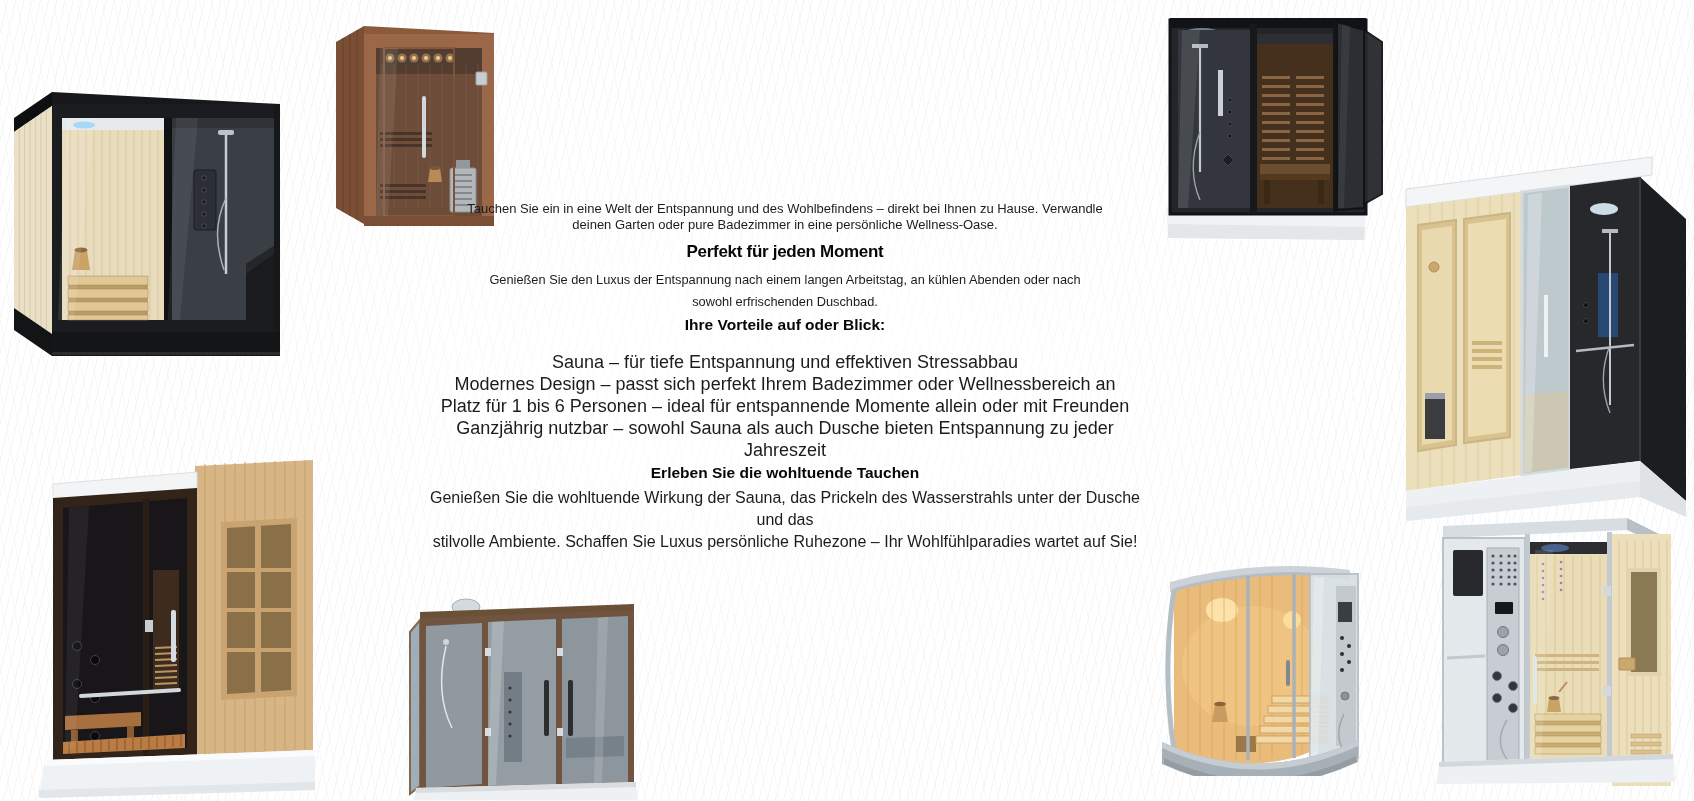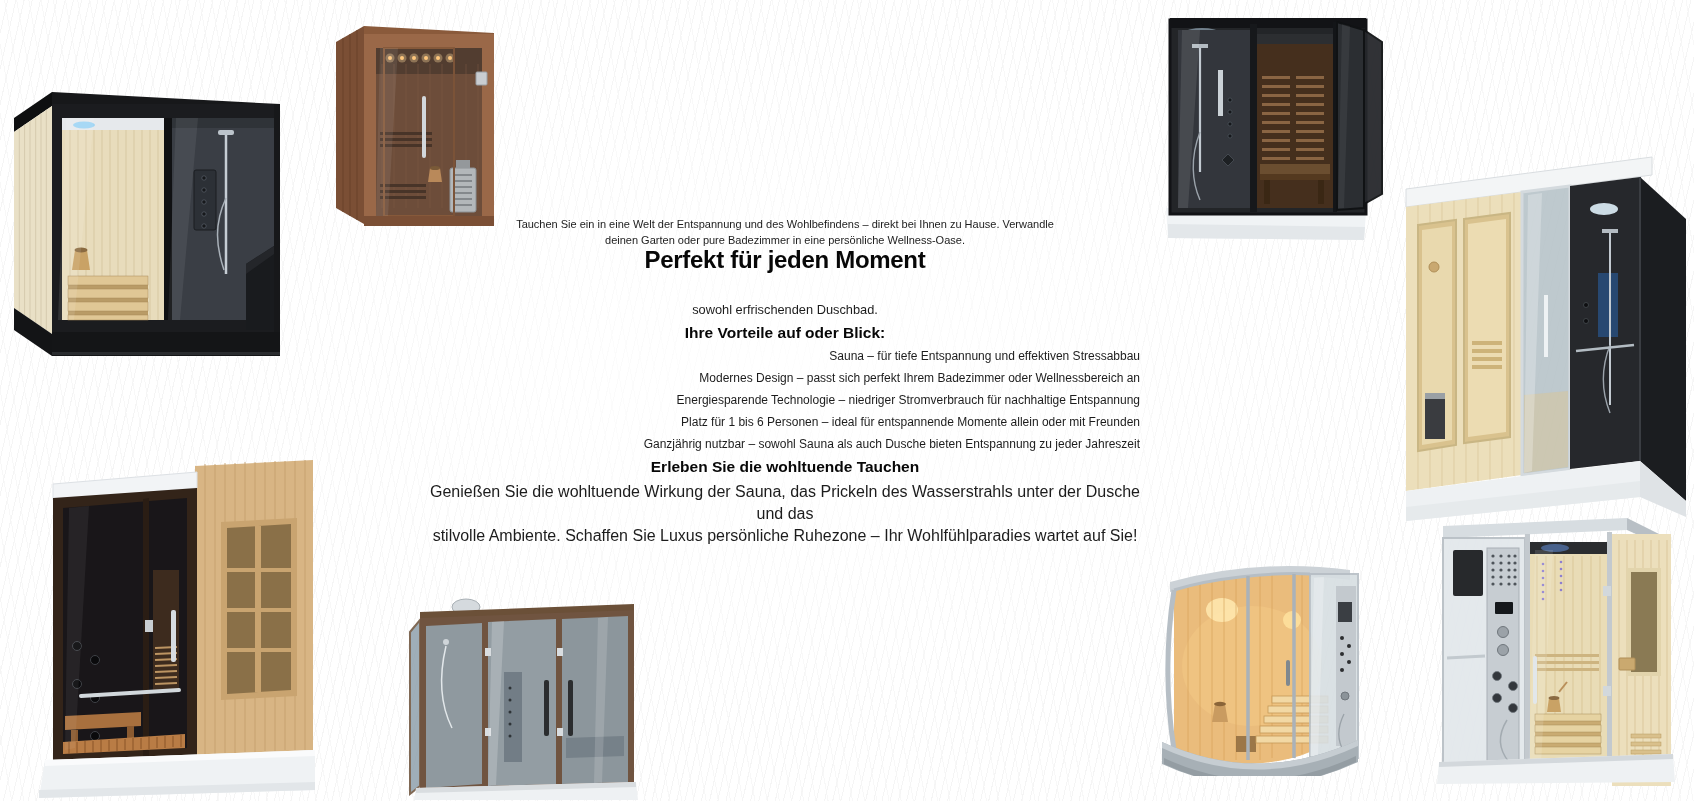--- a/index.html
+++ b/index.html
@@ -12,25 +12,25 @@
       repeating-linear-gradient(80deg, rgba(255,255,255,0) 0px, rgba(255,255,255,0) 11px, #f4f4f4 11px, #f4f4f4 12px);
     opacity:.55; }
   .fade { position:absolute; z-index:1; inset:0; pointer-events:none;
     background:radial-gradient(ellipse 620px 340px at 785px 380px, rgba(255,255,255,.85) 0%, rgba(255,255,255,0) 100%); }
 
   .product { position:absolute; z-index:2; }
   .product svg { display:block; width:100%; height:100%; }
 
   .copy { position:absolute; z-index:3; left:430px; top:194px; width:710px; text-align:center; color:#1c1c1c; }
   .copy h1 { font-size:34px; line-height:36px; font-weight:800; letter-spacing:-.6px; color:#050505; }
-  .intro { margin-top:22px; font-size:11px; line-height:16px; }
-  .copy h2 { font-size:24px; line-height:24px; font-weight:800; letter-spacing:-.3px; color:#070707; }
+  .intro { margin-top:7px; font-size:13px; line-height:16px; }
+  .copy h2 { margin-top:7px; font-size:17px; line-height:24px; font-weight:800; letter-spacing:-.3px; color:#070707; }
   .p-moment { margin-top:5px; font-size:12.8px; line-height:22px; }
   .copy h3 { margin-top:3px; font-size:15.5px; line-height:17px; font-weight:800; color:#070707; }
-  .benefits { margin-top:4px; font-size:12px; line-height:22px;text-align:right; }
+  .benefits { margin-top:18px; font-size:18px; line-height:22px; }
   .p-effect { margin-top:6px; font-size:16px; line-height:22px; }
 </style>
 </head>
 <body>
 
 <div class="page">
   <div class="bg-pattern"></div>
 
   <figure class="product" style="left:8px;top:78px;width:280px;height:283px;" aria-label="Sauna-Dusch-Kombination mit schwarzem Rahmen und heller Holzseite">
     <svg viewBox="0 0 280 283" aria-hidden="true">
@@ -543,28 +543,27 @@
     </svg>
   </figure>
 
   <section class="copy">
     <p class="intro">
       <span>Tauchen Sie ein in eine Welt der Entspannung und des Wohlbefindens – direkt bei Ihnen zu Hause. Verwandle</span><br>
       <span>deinen Garten oder pure Badezimmer in eine persönliche Wellness-Oase.</span>
     </p>
     <h2>Perfekt für jeden Moment</h2>
     <p class="p-moment">
-      <br>
+      <span>Genießen Sie den Luxus der Entspannung nach einem langen Arbeitstag, an kühlen Abenden oder nach</span><br>
       <span>sowohl erfrischenden Duschbad.</span>
     </p>
     <h3>Ihre Vorteile auf oder Blick:</h3>
     <div class="benefits">
       <div>Sauna – für tiefe Entspannung und effektiven Stressabbau</div>
       <div>Modernes Design – passt sich perfekt Ihrem Badezimmer oder Wellnessbereich an</div>
-      <div>Energiesparende Technologie – niedriger Stromverbrauch für nachhaltige Entspannung</div>
       <div>Platz für 1 bis 6 Personen – ideal für entspannende Momente allein oder mit Freunden</div>
       <div>Ganzjährig nutzbar – sowohl Sauna als auch Dusche bieten Entspannung zu jeder Jahreszeit</div>
     </div>
     <h3>Erleben Sie die wohltuende Tauchen</h3>
     <p class="p-effect">
       <span>Genießen Sie die wohltuende Wirkung der Sauna, das Prickeln des Wasserstrahls unter der Dusche und das</span><br>
       <span>stilvolle Ambiente. Schaffen Sie Luxus persönliche Ruhezone – Ihr Wohlfühlparadies wartet auf Sie!</span>
     </p>
   </section>
 

